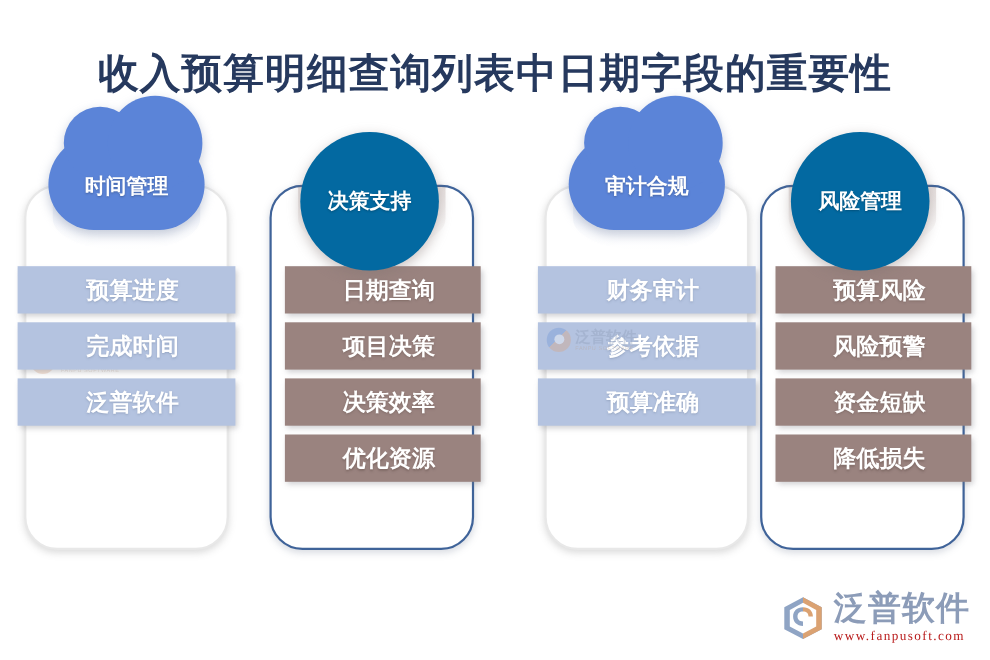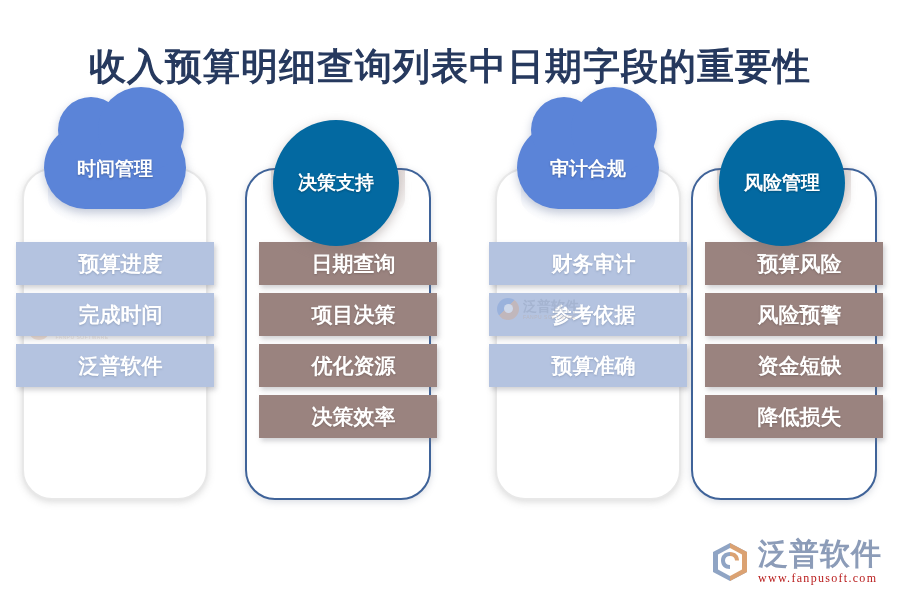--- a/index.html
+++ b/index.html
@@ -259,22 +259,22 @@
 
   <div class="column" style="left:245px;">
     <div class="card blue"></div>
     <div class="gloss mauve"></div>
     <div class="badge circle">
       <span>决策支持</span>
     </div>
     <div class="items">
       <div class="pill mauve">日期查询</div>
       <div class="pill mauve">项目决策</div>
+      <div class="pill mauve">决策效率</div>
       <div class="pill mauve">优化资源</div>
-      <div class="pill mauve">决策效率</div>
     </div>
   </div>
 
   <div class="column" style="left:495px;">
     <div class="card gray"></div>
     <div class="gloss"></div>
     <div class="badge cloud">
       <span>审计合规</span>
     </div>
     <div class="items">

